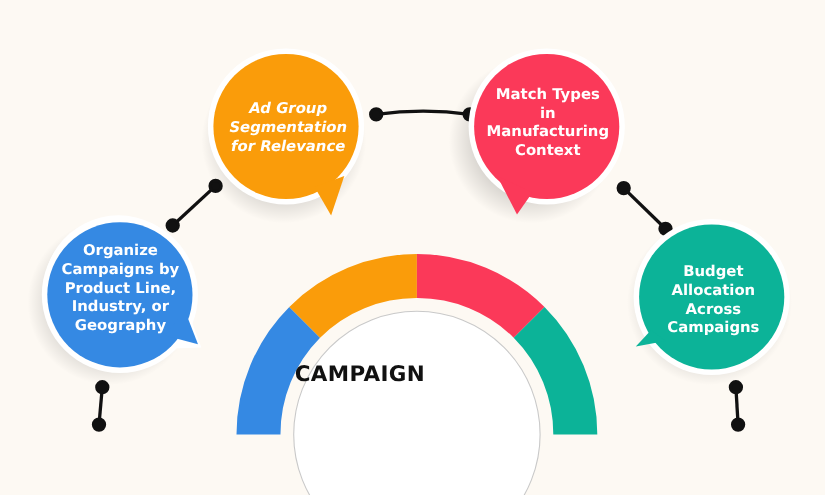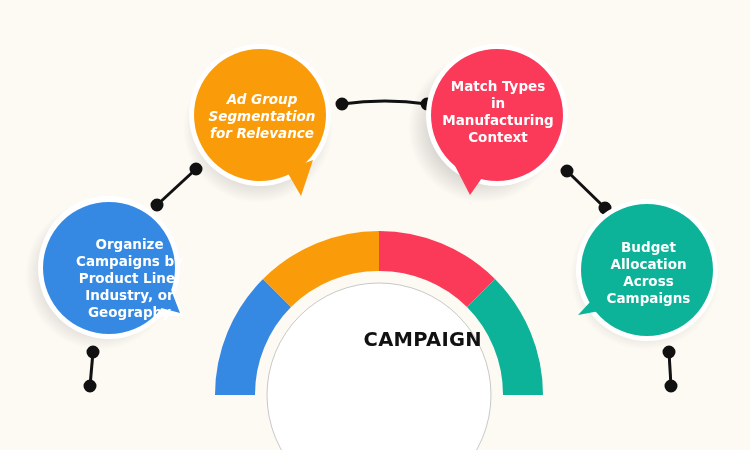--- a/index.html
+++ b/index.html
@@ -1,19 +1,19 @@
 <!DOCTYPE html>
 <html><head>
 <meta charset="utf-8">
 <style>
   html, body { margin: 0; padding: 0; }
   body { width: 750px; height: 450px; background: #fdf9f3; overflow: hidden; position: relative; font-family: "DejaVu Sans", sans-serif; }
   .canvas { position: absolute; left: 0; top: 0; width: 750px; height: 450px; }
   .bubble-text { position: absolute; color: #fff; font-weight: bold; text-align: center; font-size: 13.5px; line-height: 17px; display: flex; align-items: center; justify-content: center; }
-  .center-text { position: absolute; left: 268px; top: 326px; width: 214px; text-align: right; color: #111; font-weight: bold; font-size: 19.5px; line-height: 27px; letter-spacing: 0.3px; }
+  .center-text { position: absolute; left: 268px; top: 326px; width: 214px; text-align: left; color: #111; font-weight: bold; font-size: 19.5px; line-height: 27px; letter-spacing: 0.3px; }
 </style>
 </head>
 <body>
 
 <svg class="canvas" width="750" height="450" viewBox="0 0 750 450" xmlns="http://www.w3.org/2000/svg">
   <defs>
     <radialGradient id="shadow" cx="50%" cy="50%" r="50%">
       <stop offset="60%" stop-color="#000" stop-opacity="0.18"></stop>
       <stop offset="100%" stop-color="#000" stop-opacity="0"></stop>
     </radialGradient>
@@ -70,20 +70,20 @@
     <path d="M 452 160 L 470 195 L 484 175 Z" fill="#fb3959"></path>
   </g>
 
   <g>
     <circle cx="647" cy="270" r="71" fill="#fff"></circle>
     <circle cx="647" cy="270" r="66" fill="#0cb398"></circle>
     <path d="M 592 300 L 578 315 L 605 310 Z" fill="#0cb398"></path>
   </g>
 </svg>
 
-<div class="bubble-text" style="left:52px; top:232px; width:115px; height:92px;margin-left:20px;">Organize Campaigns by Product Line, Industry, or Geography</div>
+<div class="bubble-text" style="left:52px; top:216px; width:115px; height:92px;">Organize Campaigns by Product Line, Industry, or Geography</div>
 <div class="bubble-text" style="left:214px; top:86px; width:96px; height:60px;font-style:italic;">Ad Group Segmentation for Relevance</div>
 <div class="bubble-text" style="left:442px; top:82px; width:112px; height:60px;">Match Types in Manufacturing Context</div>
 <div class="bubble-text" style="left:586px; top:243px; width:125px; height:60px;">Budget Allocation Across Campaigns</div>
 
 <div class="center-text">
   <div>CAMPAIGN</div>
 </div>
 
 </body></html>

